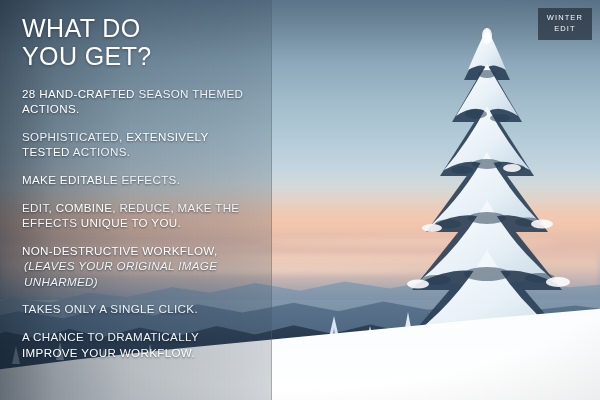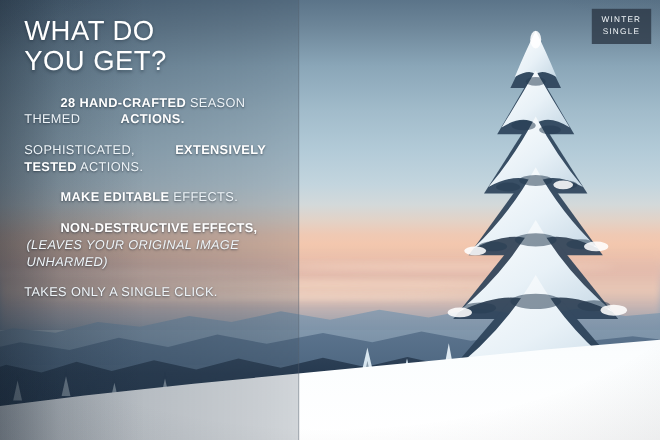--- a/index.html
+++ b/index.html
@@ -101,21 +101,21 @@
     font-weight:300;text-shadow:0 1px 3px rgba(10,22,34,.40);
     margin:0 0 16px 0;
   }
   .headline .b{font-weight:400;}
   .bullets{margin:0;padding:0;list-style:none;}
   .bullets li{
     color:#eef4f8;font-size:11.6px;line-height:1.32;letter-spacing:.35px;
     font-weight:400;margin-bottom:12.5px;
     text-shadow:0 1px 2px rgba(10,22,34,.55);
   }
-  .bullets li b{font-weight:700;color:#ffffff;margin-left:33px;}
+  .bullets li b{font-weight:400;color:#ffffff;}
   .bullets li i{display:block;padding-left:2px;}
 
   
   .badge{
     position:absolute;right:8px;top:8px;
     background:rgba(42,54,68,.78);
     padding:5px 9px 6px 9px;
     color:#f2f6f9;font-size:7.5px;line-height:1.42;letter-spacing:1.1px;
     font-weight:400;text-align:center;
   }
@@ -263,26 +263,28 @@
       <span>GET?</span>
     </h1>
 
     <ul class="bullets">
       <li><b>28 HAND-CRAFTED</b><span> SEASON THEMED </span><b>ACTIONS.</b></li>
 
       <li><span>SOPHISTICATED, </span><b>EXTENSIVELY TESTED</b><span> ACTIONS.</span></li>
 
       <li><b>MAKE EDITABLE</b><span> EFFECTS.</span></li>
 
-
-      <li><b>NON-DESTRUCTIVE EFFECTS,</b><i>(LEAVES YOUR ORIGINAL IMAGE UNHARMED)</i></li>
+      <li><span>EDIT, </span><b>COMBINE</b><span>, REDUCE, MAKE THE EFFECTS </span><b>UNIQUE TO YOU.</b></li>
+
+      <li><b>NON-DESTRUCTIVE WORKFLOW,</b><i>(LEAVES YOUR ORIGINAL IMAGE UNHARMED)</i></li>
 
       <li><span>TAKES ONLY A SINGLE CLICK.</span></li>
 
+      <li><span>A CHANCE TO DRAMATICALLY </span><b>IMPROVE YOUR WORKFLOW.</b></li>
     </ul>
   </div>
 
   <div class="badge">
     <div>WINTER</div>
-    <div>SINGLE</div>
+    <div>EDIT</div>
   </div>
 
 </div>
 
 </body></html>

